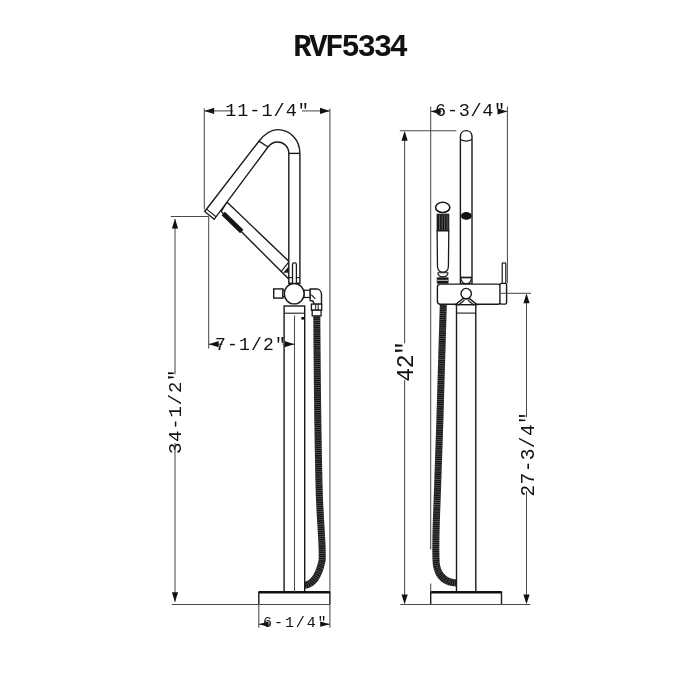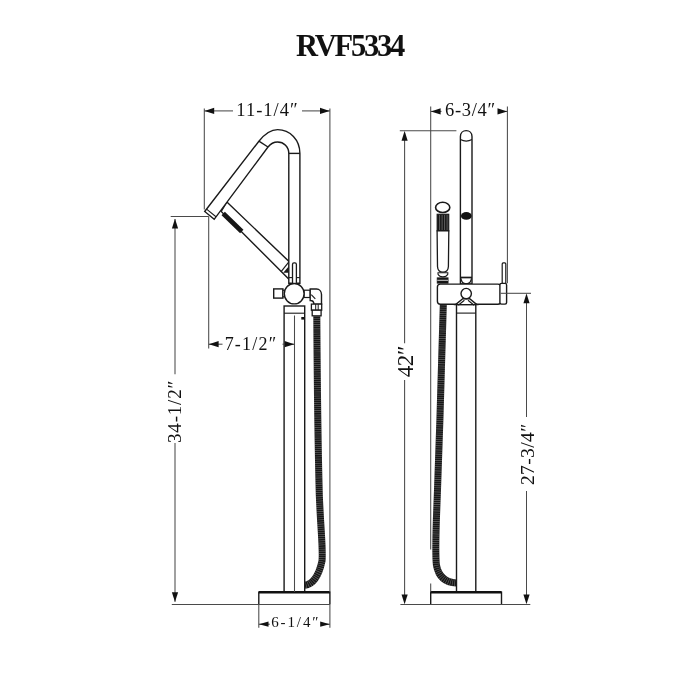--- a/index.html
+++ b/index.html
@@ -1,16 +1,16 @@
 <!DOCTYPE html>
 <html><head>
 <meta charset="utf-8">
 <style>
   html,body{margin:0;padding:0;background:#fff;}
-  .wrap{width:608px;height:700px;position:relative;font-family:Liberation Serif, serif;}
+  .wrap{width:608px;height:700px;position:relative;font-family:Liberation Mono, monospace;}
   svg{position:absolute;top:0;left:0;}
   text{fill:#111;}
 </style>
 </head>
 <body>
 <div class="wrap">
 <svg width="700" height="700" viewBox="0 0 700 700">
   <rect x="0" y="0" width="700" height="700" fill="#fff"></rect>
 
   <text x="349.5" y="55.5" font-size="30.5" font-weight="bold" text-anchor="middle" letter-spacing="-2.2">RVF5334</text>

